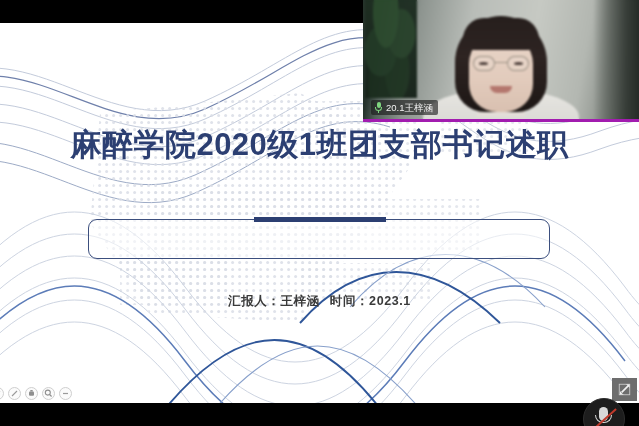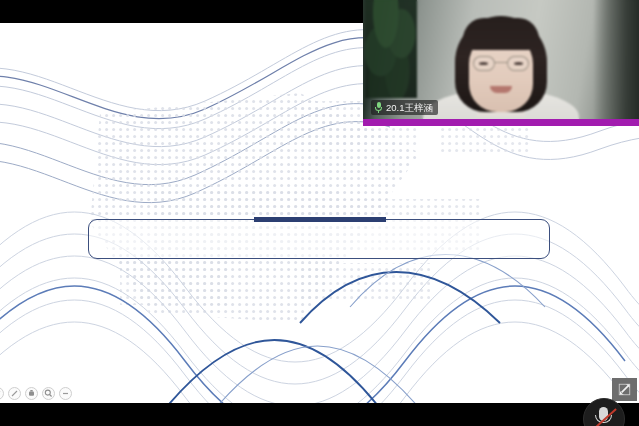--- a/index.html
+++ b/index.html
@@ -135,21 +135,21 @@
   
   .webcam {
     position: absolute;
     right: 0;
     top: 0;
     width: 276px;
     height: 119px;
     overflow: hidden;
     background: #15803d;
     z-index: 8;
-    border-bottom: 7px solid #a21caf;
+    border-bottom: 3px solid #a21caf;
   }
   .webcam .wall {
     position: absolute;
     inset: 0;
     background:
       linear-gradient(100deg, #26332c 0%, #26332c 7%, #55625c 11%, #8d948f 20%, #b9bdb8 38%, #c6c9c3 60%, #b3b7b1 78%, #7e847e 92%, #46504a 100%);
   }
   .webcam .plant {
     position: absolute;
     left: 2px; top: -6px;
@@ -434,24 +434,28 @@
       <g fill="none" stroke="#2f5699" stroke-width="1.9">
         <path d="M160 392 C 240 292, 310 292, 385 392 C 460 492, 530 492, 605 392"></path>
         <path d="M300 300 C 360 232, 430 232, 500 300"></path>
       </g>
       <g fill="none" stroke="#88a0cb" stroke-width="1.1">
         <path d="M210 392 C 285 300, 350 300, 425 392"></path>
         <path d="M350 284 C 410 214, 480 214, 545 284"></path>
       </g>
     </svg>
 
+    <div class="title">麻醉学院2020级1班团支部书记述职</div>
 
     <div class="subtitle-tab"></div>
     <div class="subtitle-box"></div>
 
+    <div class="byline">
+      <span>汇报人：</span><span>王梓涵</span><span class="sep"></span><span>时间：</span><span>2023.1</span>
+    </div>
 
   </div>
 
   <div class="top-bar"></div>
   <div class="bottom-bar"></div>
 
   <div class="toolbar">
     <div class="tbtn">
       <svg width="11" height="11" viewBox="0 0 11 11">
           <line x1="3" y1="8" x2="8" y2="3" stroke="#9a9a9a" stroke-width="1.1"></line>

